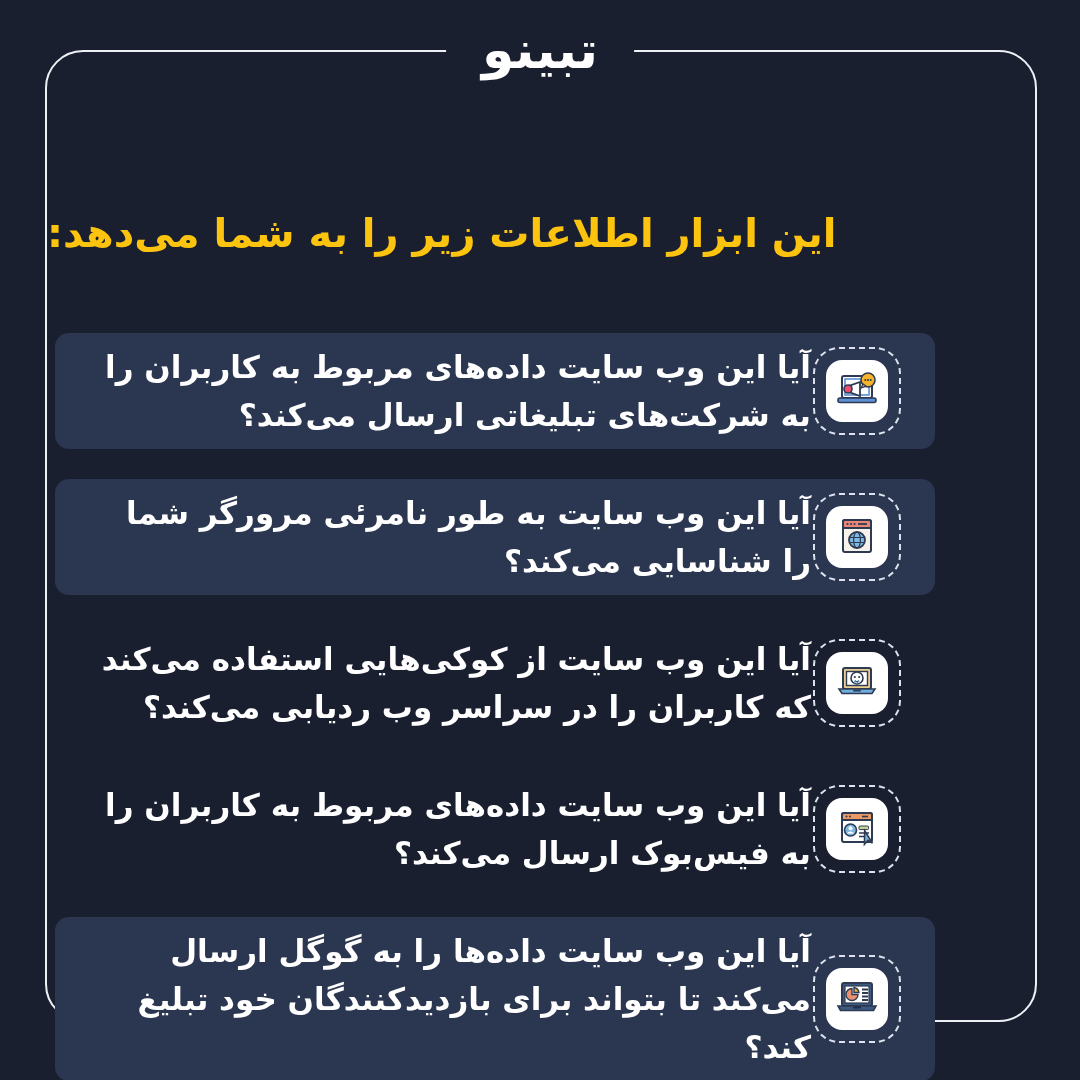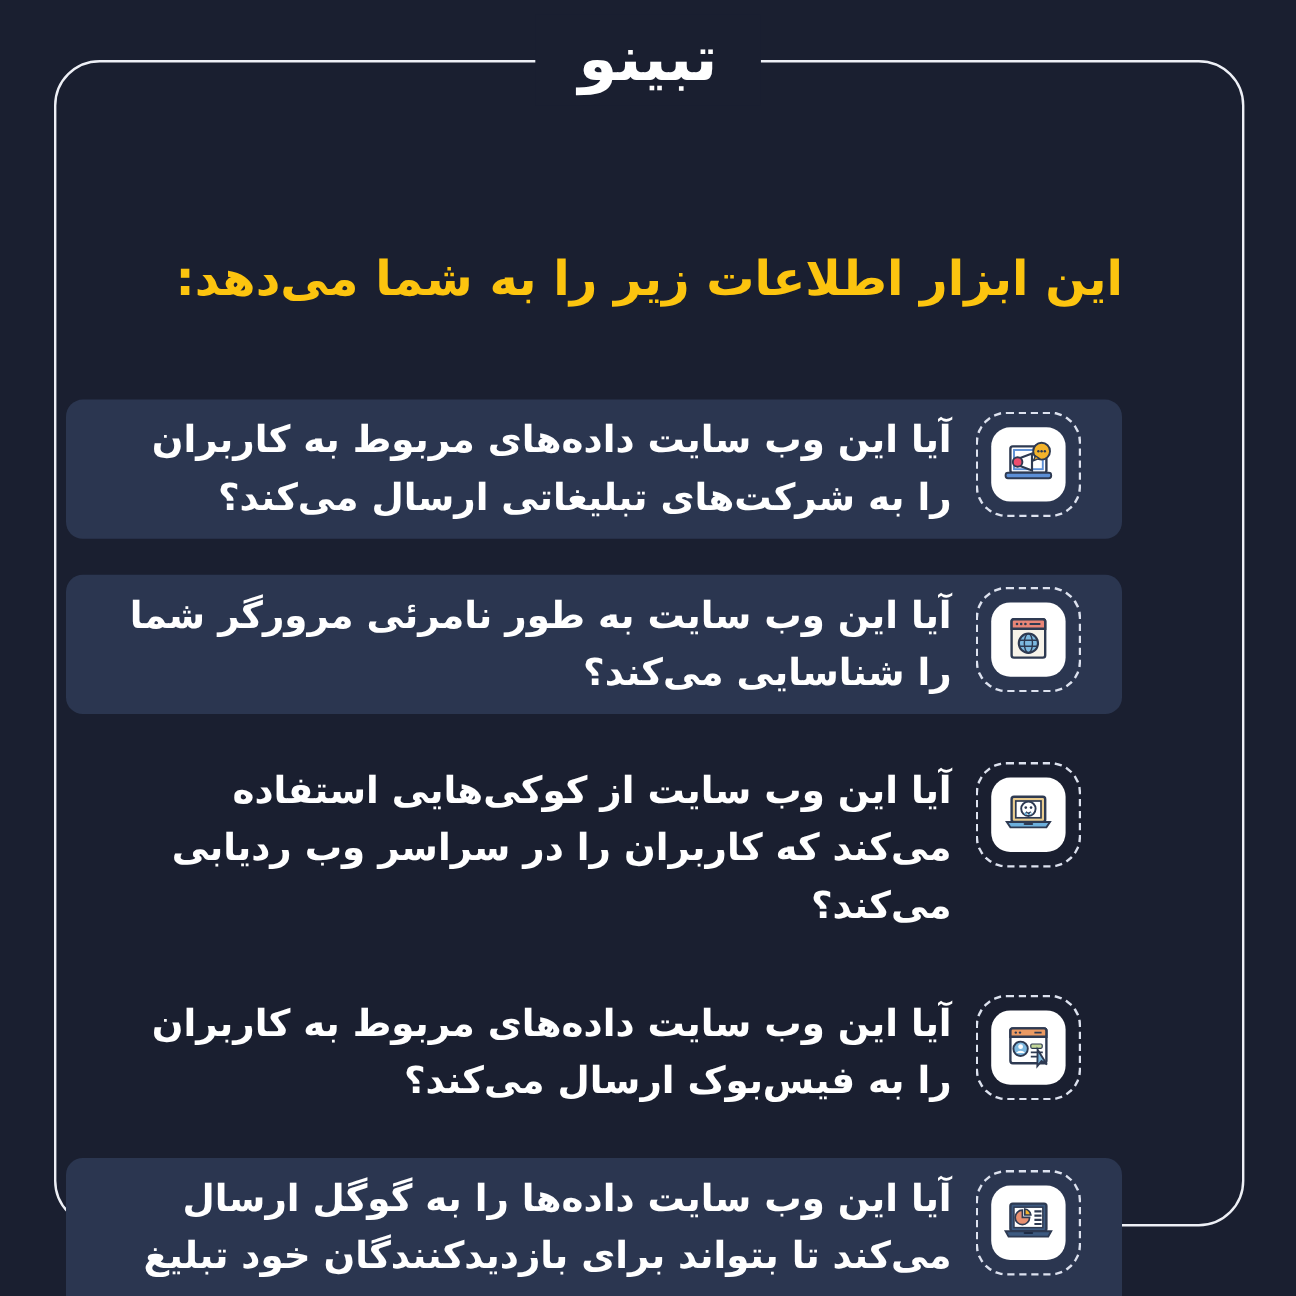--- a/index.html
+++ b/index.html
@@ -35,41 +35,42 @@
     font-size:52px;
     font-weight:700;
     line-height:76px;
     z-index:3;
     white-space:nowrap;
     text-align:center;
   }
   .heading{
     position:absolute;
     top:158px; left:0; right:0;
-    text-align:center;
+    text-align:left;
     color:var(--yellow);
     font-size:40px;
     font-weight:700;
     z-index:2;
   }
   .list{
     position:absolute;
     top:281px; right:100px;
     width:880px;
     display:flex;
     flex-direction:column;
     gap:30px;
     z-index:2;
   }
   .row{
     min-height:106px;
     border-radius:14px;
     display:flex;
+    align-items:center;
     padding:10px 34px 10px 44px; 
-    gap:20px;
+    gap:2px;
   }
   .row.pill{ background:var(--pill); }
   .icon-wrap{
     flex:0 0 88px;
     width:88px; height:88px;
     border:2px dashed #dde2ef;
     border-radius:26px;
     display:flex; align-items:center; justify-content:center;
   }
   .icon-box{

